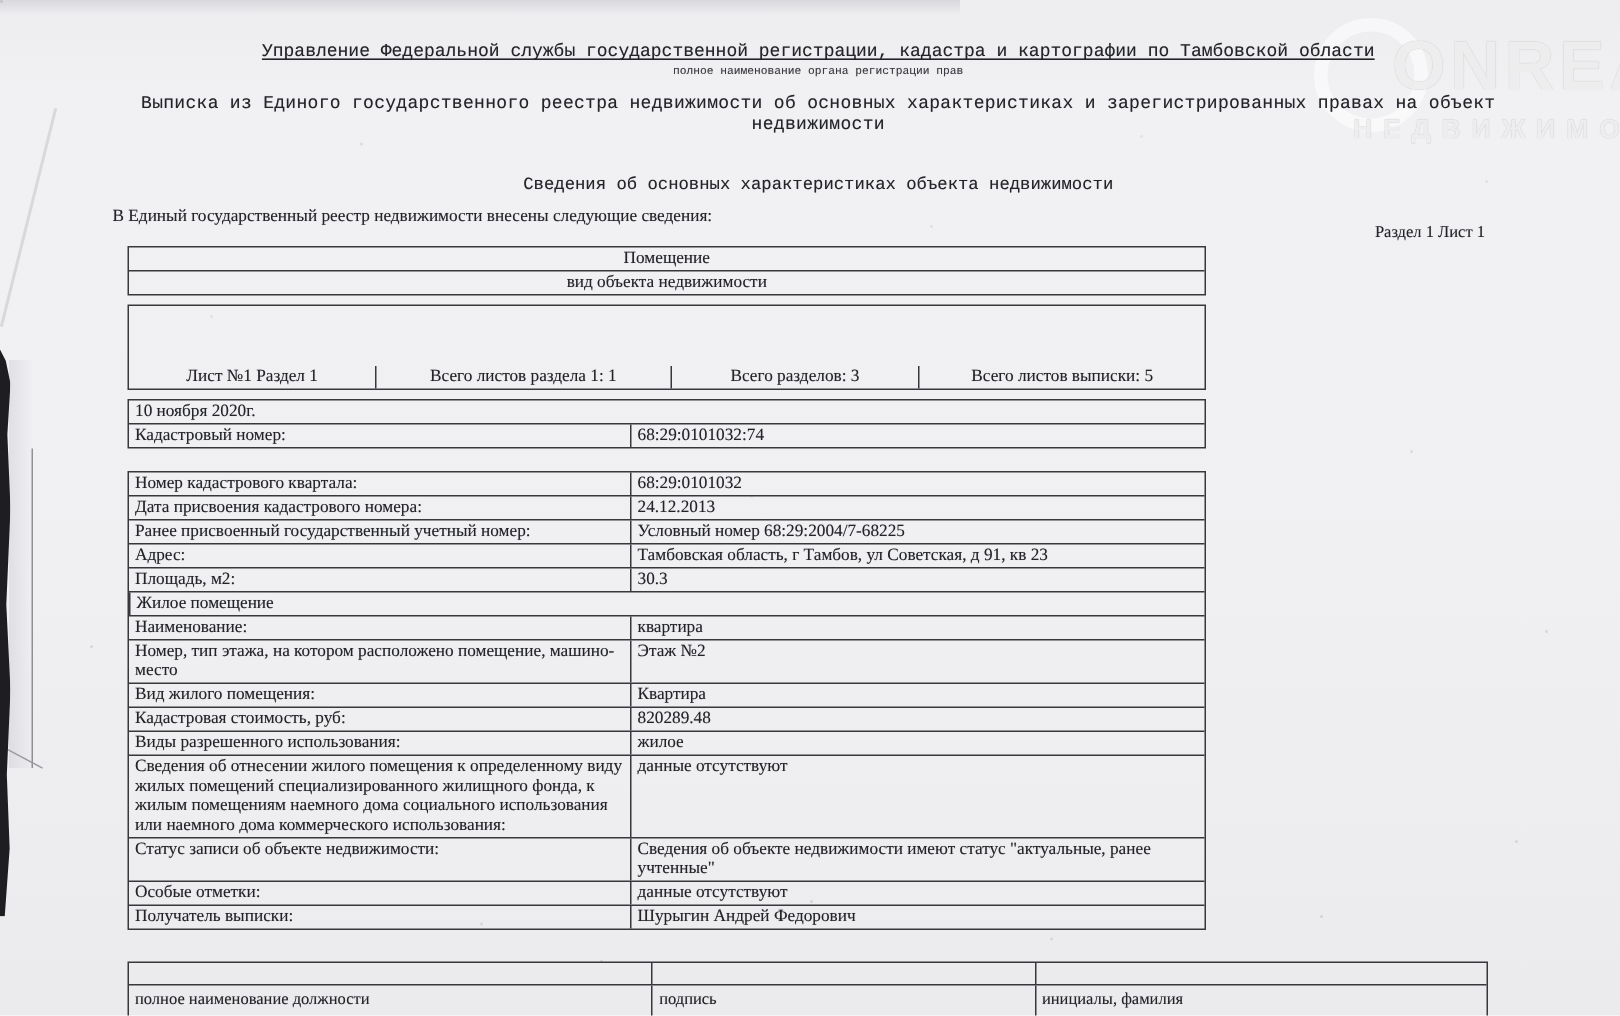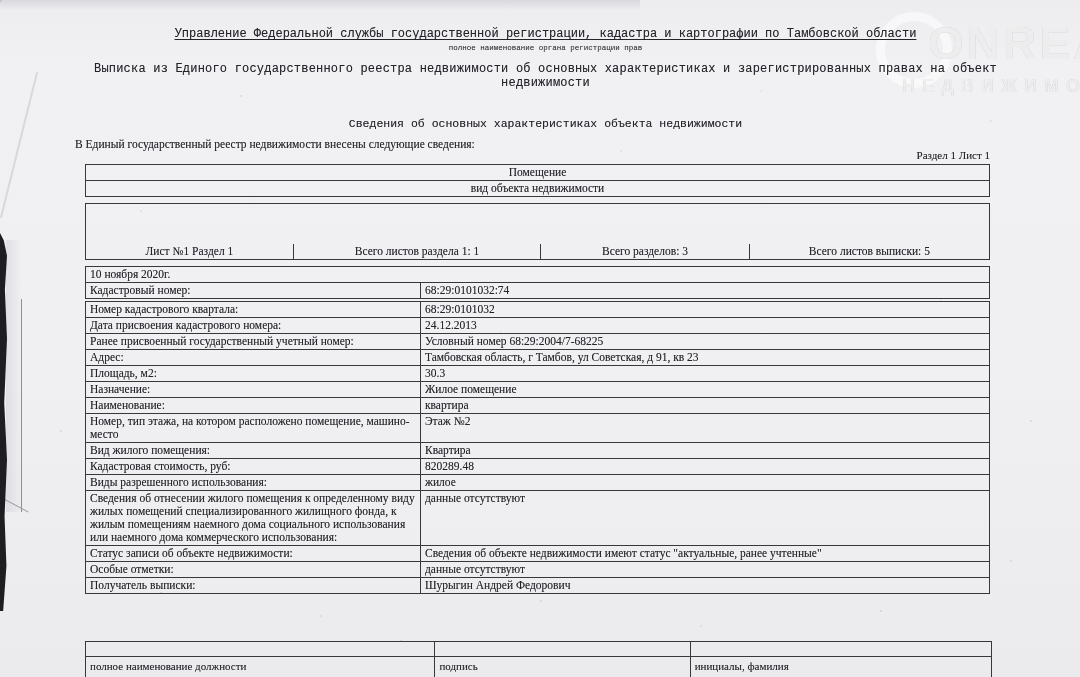--- a/index.html
+++ b/index.html
@@ -38,23 +38,23 @@
   .wm-sub{left:902px;top:76px;font-family:"Liberation Sans","DejaVu Sans",sans-serif;
     font-weight:bold;font-size:18px;letter-spacing:7px;color:rgba(255,255,255,.8);white-space:nowrap;}
   
   .authority{top:27px;font-size:12px;text-decoration:underline;text-underline-offset:2px;}
   .authority-note{top:44px;font-size:7.5px;color:#3a3a40;}
   .doc-title{top:62px;font-size:12px;letter-spacing:.2px;}
   .section-title{top:117px;font-size:11.5px;}
   .intro{left:75px;top:138px;font-size:11.5px;}
   .page-ref{left:85px;top:149px;width:905px;text-align:right;font-size:11px;}
   
-  .content{left:85px;top:164px;width:905px;}
+  .content{left:85px;top:164px;width:719px;}
   .seg{border:1px solid #37373c;background:rgba(255,255,255,.06);}
-  .seg + .seg{margin-top:2px;}
+  .seg + .seg{margin-top:15px;}
   .seg.mt6{margin-top:6px;}
   .row{display:flex;min-height:15px;font-size:11.5px;line-height:13px;}
   .row + .row{border-top:1px solid #37373c;}
   .cell{padding:1px 4px;box-sizing:border-box;}
   .cell-label{width:334px;flex:0 0 334px;}
   .cell-value{flex:1;border-left:1px solid #37373c;}
   .cell-full{flex:1;}
   .row-center{justify-content:center;text-align:center;}
   .sheet-row{display:flex;min-height:15px;font-size:11.5px;line-height:13px;}
   .sheet-cell{box-sizing:border-box;padding:1px 4px;text-align:center;margin-top:40px;}
@@ -137,21 +137,20 @@
     </div>
     <div class="row">
       <div class="cell cell-label">Адрес:</div>
       <div class="cell cell-value">Тамбовская область, г Тамбов, ул Советская, д 91, кв 23</div>
     </div>
     <div class="row">
       <div class="cell cell-label">Площадь, м2:</div>
       <div class="cell cell-value">30.3</div>
     </div>
     <div class="row">
-      <div class="cell cell-label">Назначение:</div>
       <div class="cell cell-value">Жилое помещение</div>
     </div>
     <div class="row">
       <div class="cell cell-label">Наименование:</div>
       <div class="cell cell-value">квартира</div>
     </div>
     <div class="row">
       <div class="cell cell-label">Номер, тип этажа, на котором расположено помещение, машино-место</div>
       <div class="cell cell-value">Этаж №2</div>
     </div>

